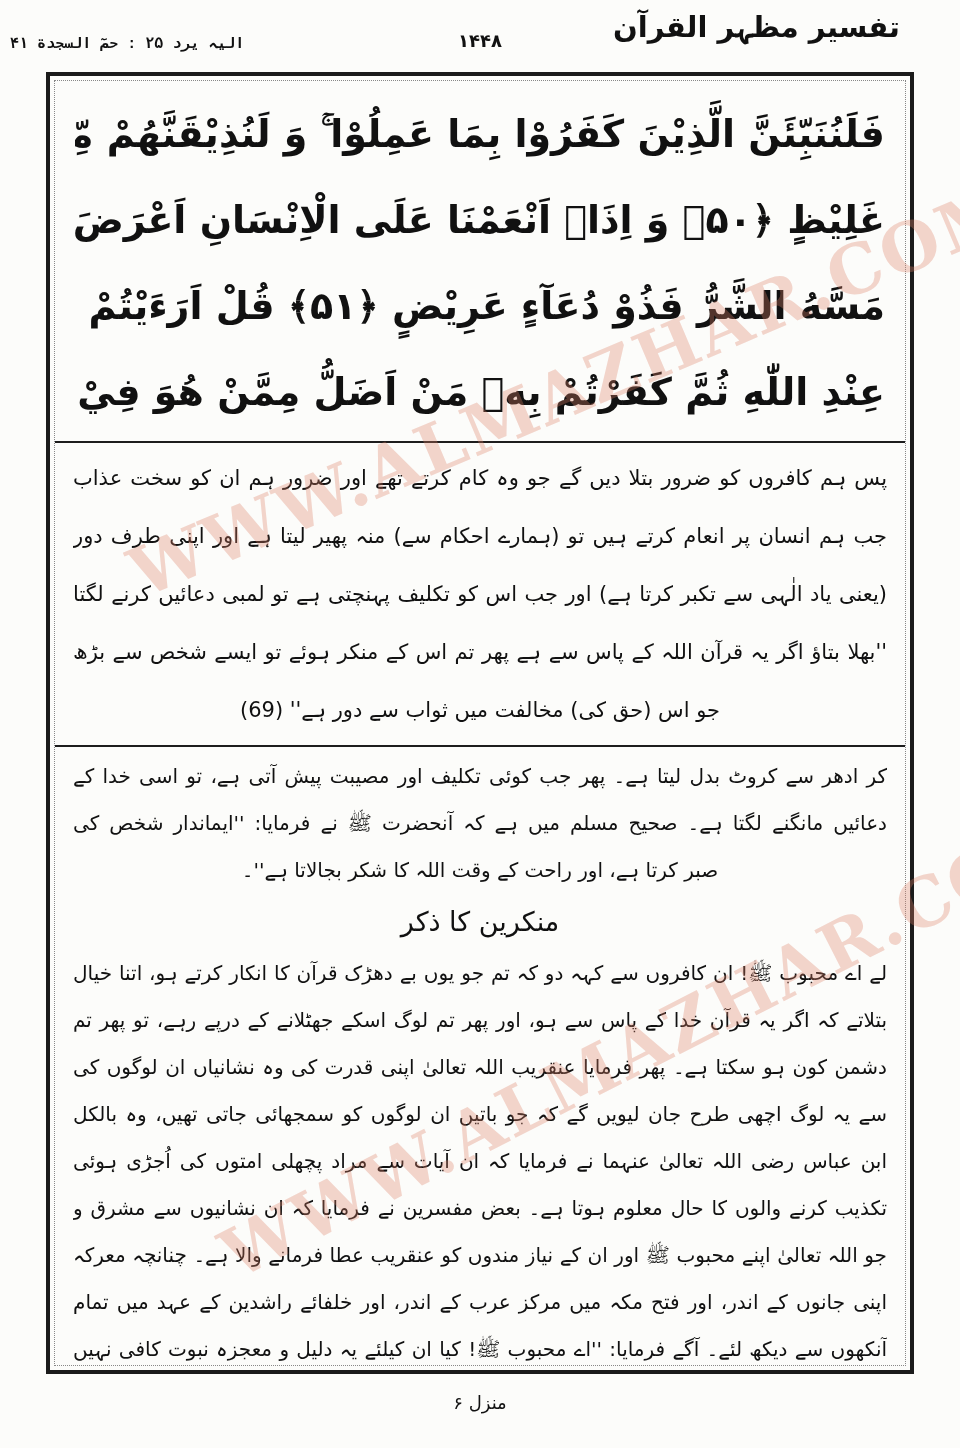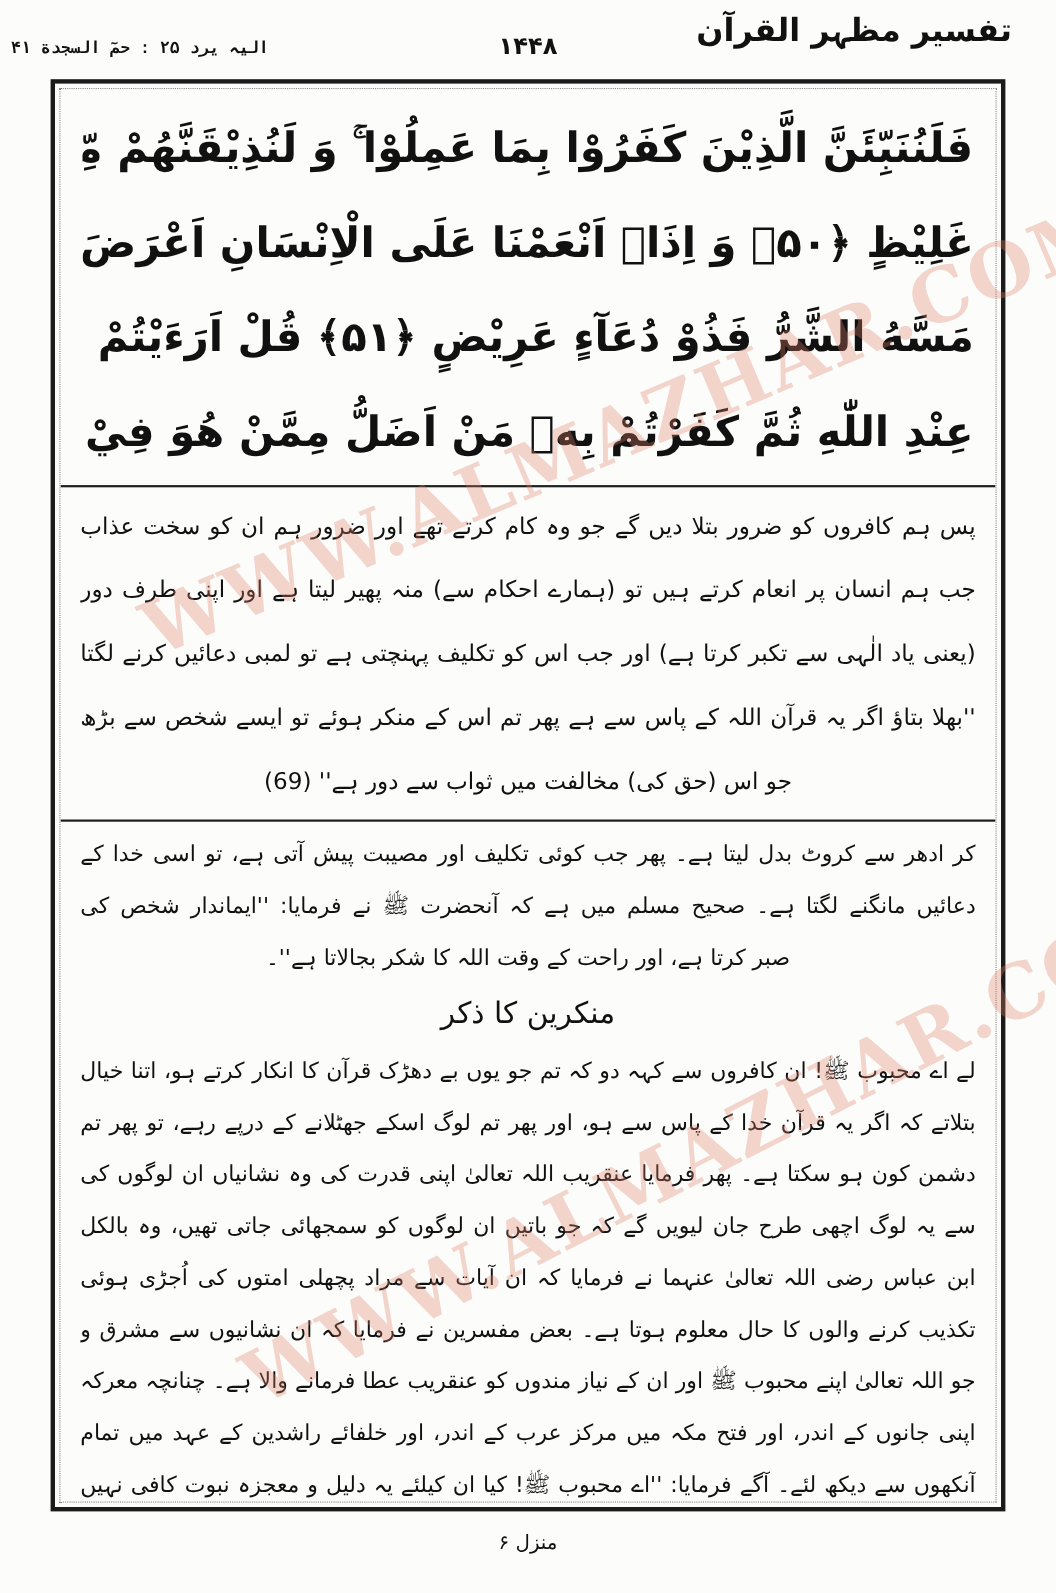--- a/index.html
+++ b/index.html
@@ -6,26 +6,26 @@
   html,body { width:960px; height:1448px; }
   body {
     position:relative;
     background:#fcfcfa;
     color:#111;
     font-family:"DejaVu Sans", sans-serif;
     overflow:hidden;
   }
   
   .header-title {
-    position:absolute; top:10px; right:40px;
+    position:absolute; top:10px; right:60px;
     font-size:29px; font-weight:bold; direction:rtl; white-space:nowrap;
   }
   .page-number {
     position:absolute; top:30px; left:0; width:100%;
-    text-align:center; font-size:22px; font-weight:bold; letter-spacing:2px;
+    text-align:center; font-size:18px; font-weight:bold; letter-spacing:2px;
   }
   .juz-info {
     position:absolute; top:34px; left:10px;
     font-size:15px; font-weight:bold; direction:rtl; white-space:nowrap;font-family:Liberation Mono, monospace;
   }
   
   .watermark {
     position:absolute; width:840px; text-align:center;
     font-size:68px; font-weight:bold; letter-spacing:3px;
     color:rgba(222,128,104,0.32);

